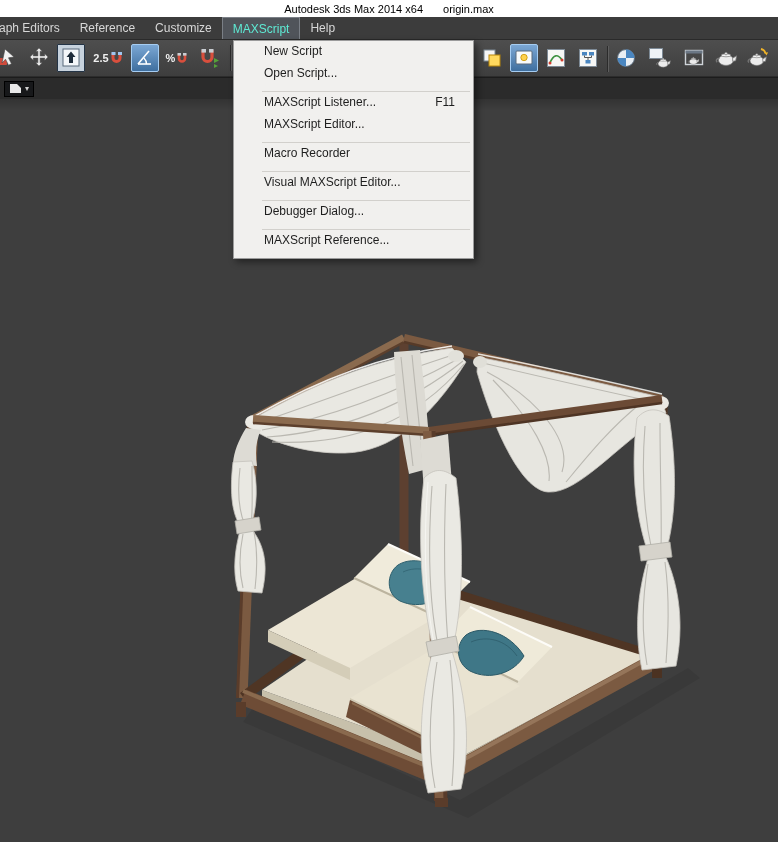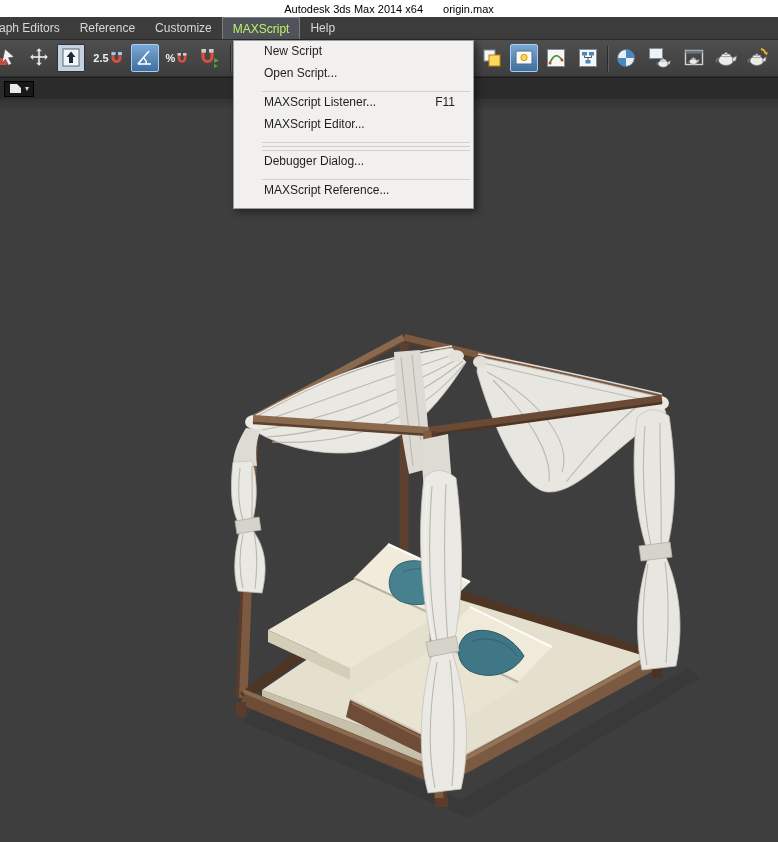--- a/index.html
+++ b/index.html
@@ -15,21 +15,21 @@
     display:flex;justify-content:center;align-items:center;gap:20px;
   }
   
   .menubar{
     position:absolute;top:17px;left:0;right:0;height:23px;box-sizing:border-box;
     background:var(--menubar-bg,#3c3c3c);border-bottom:1px solid #2a2a2a;
     display:flex;align-items:stretch;color:#d8d8d8;font-size:12px;
   }
   .mb-item{display:flex;align-items:center;padding:0 10px;cursor:default;white-space:nowrap}
   .mb-item.cut{margin-left:-6px;padding-left:1px}
-  .mb-item.active{background:#50545a;border:1px solid #7a7f86;border-bottom:none;color:#bef264}
+  .mb-item.active{background:#50545a;border:1px solid #7a7f86;border-bottom:none;color:#5eead4}
   
   .toolbar{
     position:absolute;top:40px;left:0;right:0;height:37px;box-sizing:border-box;
     background:linear-gradient(#4e4e4e,#3e3e3e);border-bottom:1px solid #2c2c2c;
   }
   .tb-left{display:flex;align-items:center;height:100%;gap:4px}
   .tbtn{
     width:28px;height:28px;display:flex;align-items:center;justify-content:center;
     background:transparent;border:1px solid transparent;padding:0;position:relative;
   }
@@ -367,21 +367,27 @@
   </div>
   <div class="sep"></div>
   <div class="mi">
     <span>MAXScript Listener...</span>
     <span class="mi-sc">F11</span>
   </div>
   <div class="mi">
     <span>MAXScript Editor...</span>
   </div>
   <div class="sep"></div>
-  <div class="sep"></div>
+  <div class="mi">
+    <span>Macro Recorder</span>
+  </div>
+  <div class="sep"></div>
+  <div class="mi">
+    <span>Visual MAXScript Editor...</span>
+  </div>
   <div class="sep"></div>
   <div class="mi">
     <span>Debugger Dialog...</span>
   </div>
   <div class="sep"></div>
   <div class="mi">
     <span>MAXScript Reference...</span>
   </div>
 </div>
 

